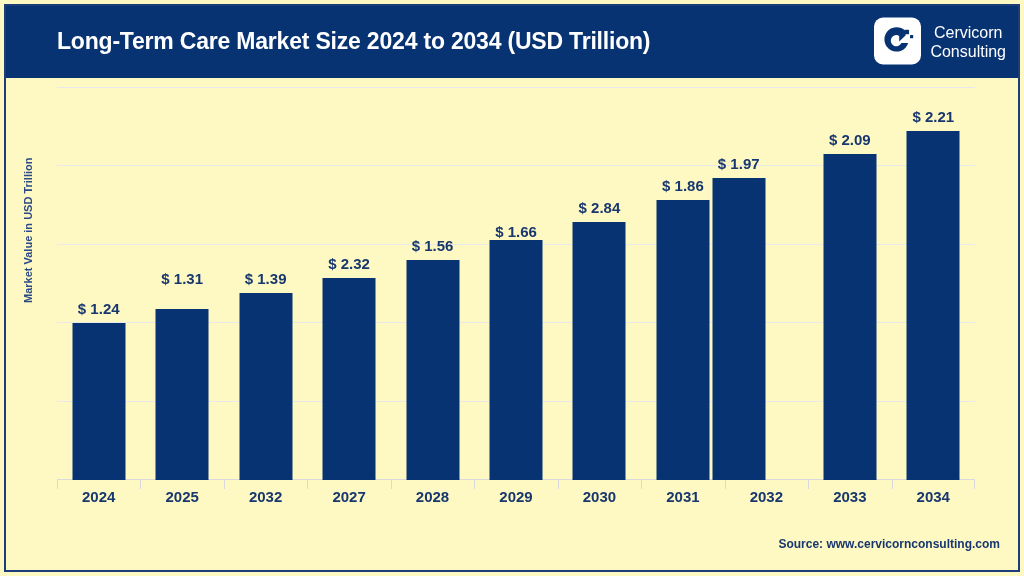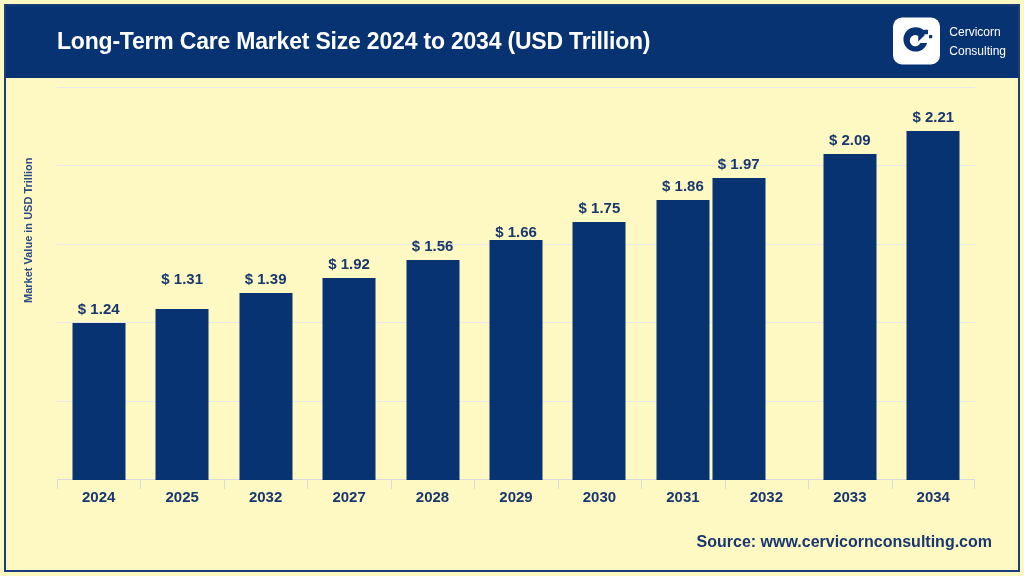--- a/index.html
+++ b/index.html
@@ -64,24 +64,25 @@
   .logo-mark {
     width: 47px;
     height: 47px;
     background: #ffffff;
     border-radius: 9px;
     position: relative;
     flex: none;
   }
   .logo-text {
     color: #ffffff;
-    font-size: 12px;
+    font-size: 16px;
     line-height: 19px;
     font-weight: normal;
     white-space: nowrap;
+    text-align: center;
   }
 
   
   .chart-area {
     position: absolute;
     left: 6px;
     top: 78px;
     width: 1012px;
     height: 492px;
   }
@@ -179,24 +180,24 @@
     transform-origin: left top;
     color: #2b4a86;
     font-size: 11px;
     font-weight: bold;
     white-space: nowrap;
   }
 
   
   .source {
     position: absolute;
-    right: 32px;
+    right: 24px;
     bottom: 25px;
     color: #17376e;
-    font-size: 16px;
+    font-size: 12px;
     font-weight: bold;
     white-space: nowrap;
   }
 </style>
 </head>
 <body>
 
 <div id="page">
 
   <div class="header">
@@ -237,33 +238,33 @@
           <div class="bar-slot" style="left: 83.4545px; width: 83.4545px;">
             <div class="bar" style="height: 171px; background: rgb(7, 51, 114);"></div>
             <div class="bar-label" style="bottom: 193px; color: rgb(23, 55, 110);">$ 1.31</div>
           </div>
           <div class="bar-slot" style="left: 166.909px; width: 83.4545px;">
             <div class="bar" style="height: 187px; background: rgb(7, 51, 114);"></div>
             <div class="bar-label" style="bottom: 193px; color: rgb(23, 55, 110);">$ 1.39</div>
           </div>
           <div class="bar-slot" style="left: 250.364px; width: 83.4545px;">
             <div class="bar" style="height: 202px; background: rgb(7, 51, 114);"></div>
-            <div class="bar-label" style="bottom: 208px; color: rgb(23, 55, 110);">$ 1.92</div>
+            <div class="bar-label" style="bottom: 208px; color: rgb(23, 55, 110);">$ 2.32</div>
           </div>
           <div class="bar-slot" style="left: 333.818px; width: 83.4545px;">
             <div class="bar" style="height: 220px; background: rgb(7, 51, 114);"></div>
             <div class="bar-label" style="bottom: 226px; color: rgb(23, 55, 110);">$ 1.56</div>
           </div>
           <div class="bar-slot" style="left: 417.273px; width: 83.4545px;">
             <div class="bar" style="height: 240px; background: rgb(7, 51, 114);"></div>
             <div class="bar-label" style="bottom: 240px; color: rgb(23, 55, 110);">$ 1.66</div>
           </div>
           <div class="bar-slot" style="left: 500.727px; width: 83.4545px;">
             <div class="bar" style="height: 258px; background: rgb(7, 51, 114);"></div>
-            <div class="bar-label" style="bottom: 264px; color: rgb(23, 55, 110);">$ 1.75</div>
+            <div class="bar-label" style="bottom: 264px; color: rgb(23, 55, 110);">$ 2.84</div>
           </div>
           <div class="bar-slot" style="left: 584.182px; width: 83.4545px;">
             <div class="bar" style="height: 280px; background: rgb(7, 51, 114);"></div>
             <div class="bar-label" style="bottom: 286px; color: rgb(23, 55, 110);">$ 1.86</div>
           </div>
           <div class="bar-slot" style="left: 640px; width: 83.4545px;">
             <div class="bar" style="height: 302px; background: rgb(7, 51, 114);"></div>
             <div class="bar-label" style="bottom: 308px; color: rgb(23, 55, 110);">$ 1.97</div>
           </div>
           <div class="bar-slot" style="left: 751.091px; width: 83.4545px;">

